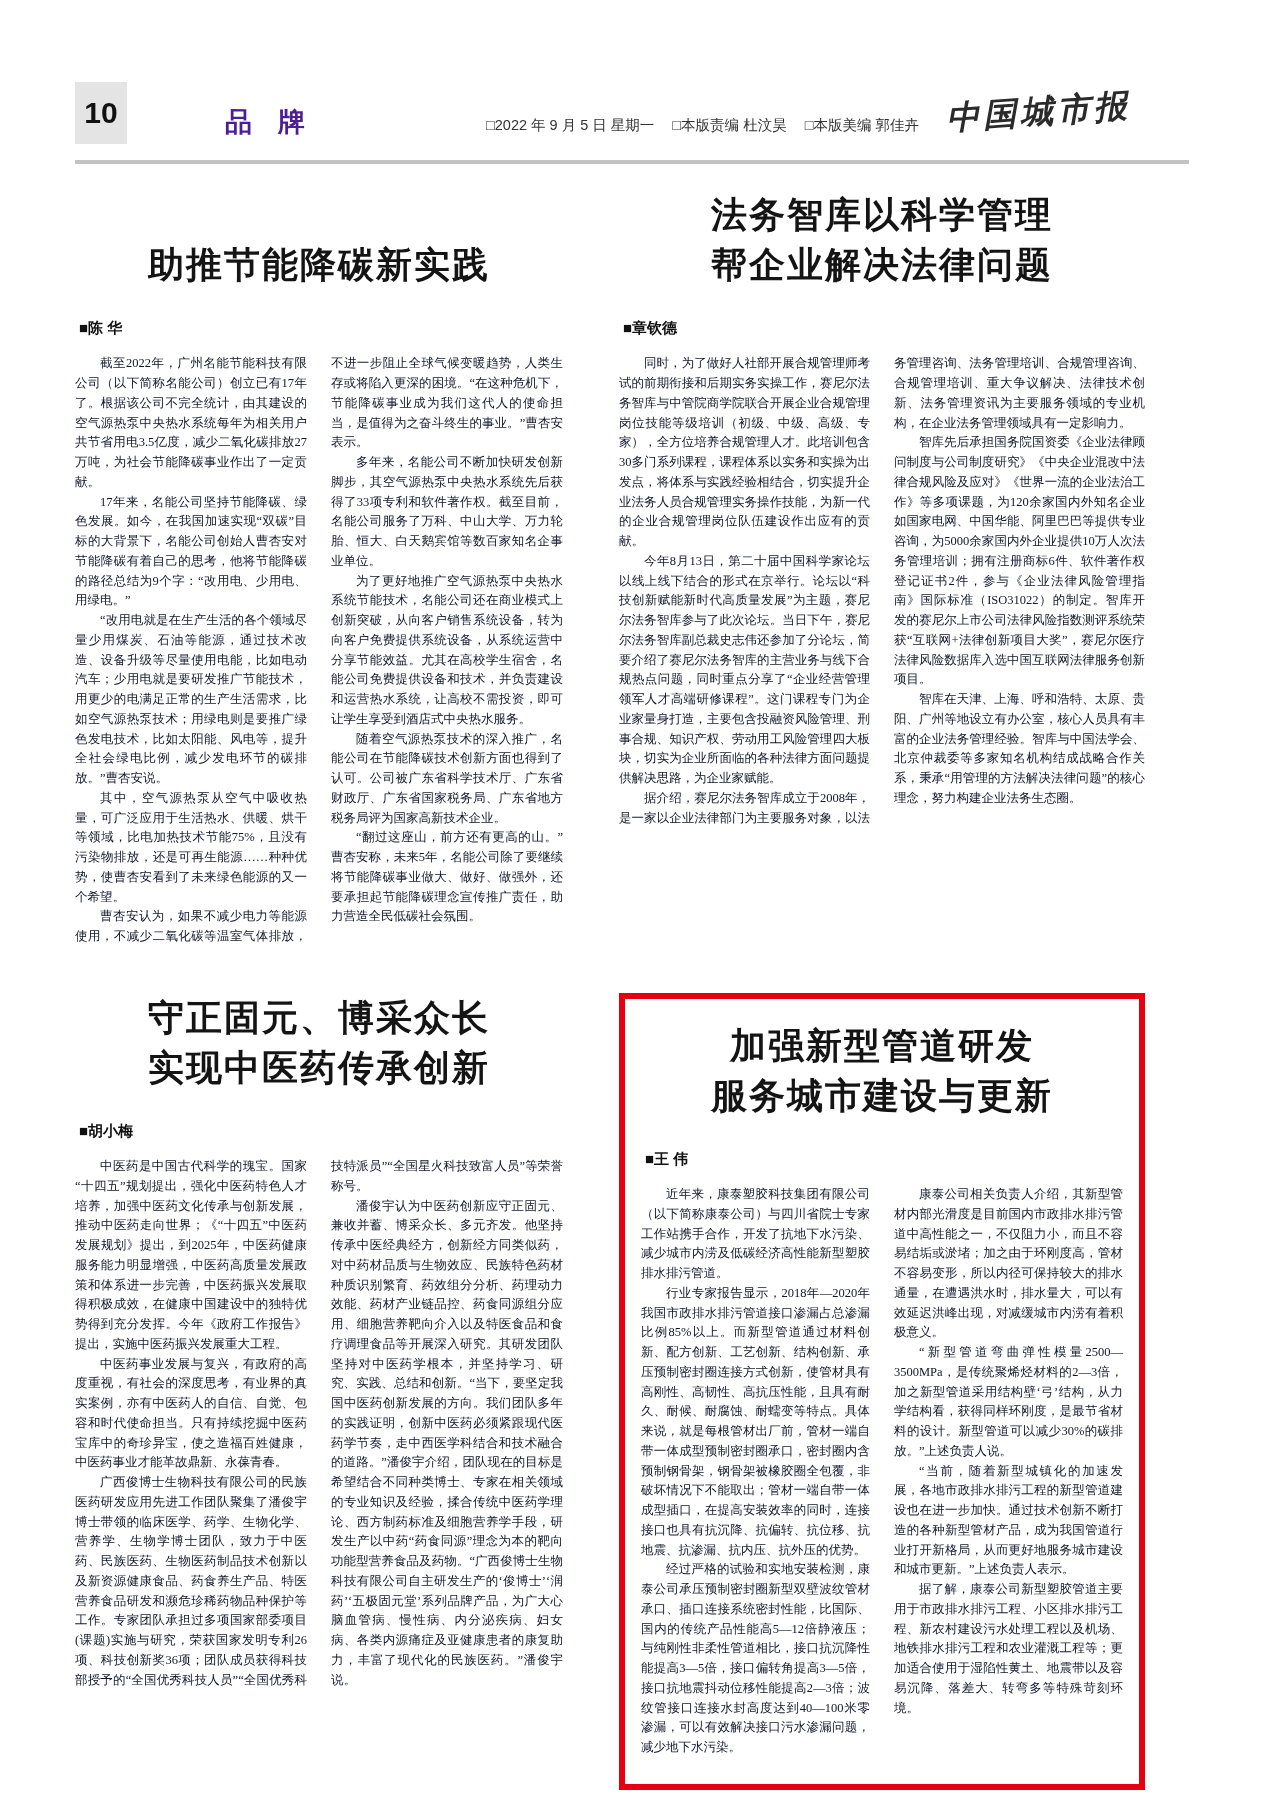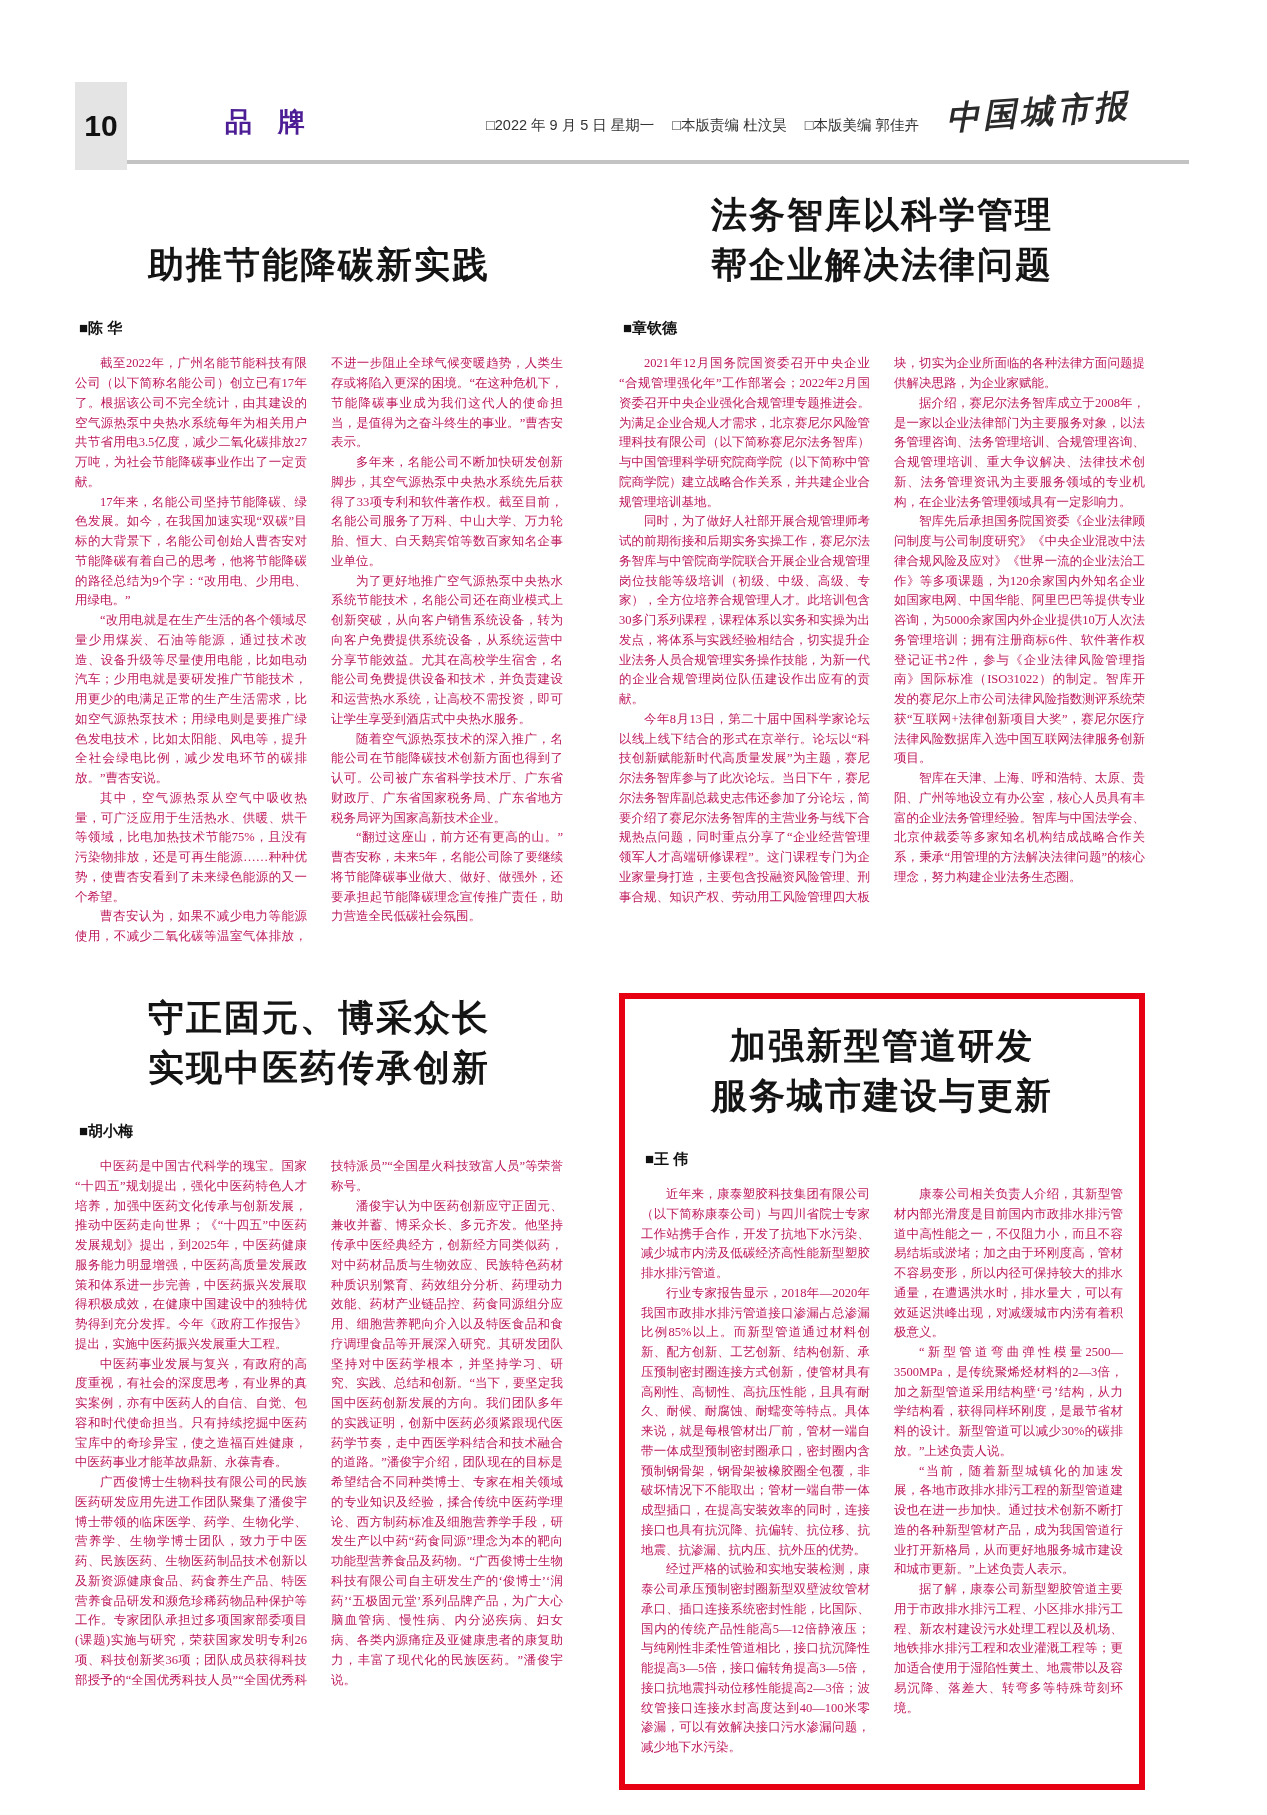--- a/index.html
+++ b/index.html
@@ -4,21 +4,21 @@
 <style>
   html,body{margin:0;padding:0;}
   body{
     width:1267px;height:1815px;background:#ffffff;color:#1c1c1c;
     font-family:"Liberation Serif", serif;position:relative;overflow:hidden;
   }
   .page{padding:88px 78px 0 75px;box-sizing:border-box;}
   
   .masthead-row{position:relative;height:64px;}
   .page-num{
-    position:absolute;left:0;top:-6px;width:52px;height:88px;
+    position:absolute;left:0;top:-6px;width:52px;height:62px;
     background:#e4e4e4;display:flex;align-items:center;justify-content:center;
     font-family:"Liberation Sans",sans-serif;font-weight:bold;font-size:30px;color:#111;
   }
   .section-name{
     position:absolute;left:150px;top:16px;
     font-family:"Liberation Sans",sans-serif;font-weight:bold;font-size:27px;
     letter-spacing:26px;color:#4c1d95;
   }
   .date-line{
     position:absolute;left:375px;top:28px;font-size:14.5px;color:#333;
@@ -41,21 +41,21 @@
   .title{
     text-align:center;font-family:"Liberation Sans",sans-serif;font-weight:bold;
     font-size:36px;line-height:1.38;color:#141414;letter-spacing:2px;margin:0;
   }
   .byline{
     font-family:"Liberation Sans",sans-serif;font-weight:bold;font-size:15px;
     margin:30px 4px 16px 4px;color:#111;
   }
   .body{
     column-count:2;column-gap:24px;text-align:justify;
-    font-size:12.5px;line-height:1.58;color:#be185d;
+    font-size:12.5px;line-height:1.58;color:#0f172a;
   }
   .body p{margin:0;text-indent:2em;}
   
   .boxed{
     border:6px solid #e60012;padding:16px 16px 26px 16px;
   }
   .boxed .title{margin-top:6px;}
 </style>
 </head>
 <body>
@@ -95,21 +95,20 @@
         </div>
     </div>
 
     <div class="article a-right">
       <h1 class="title">
         <span>法务智库以科学管理</span><br>
         <span>帮企业解决法律问题</span>
       </h1>
       <div class="byline">■章钦德</div>
       <div class="body">
-          <p>2021年12月国务院国资委召开中央企业“合规管理强化年”工作部署会；2022年2月国资委召开中央企业强化合规管理专题推进会。为满足企业合规人才需求，北京赛尼尔风险管理科技有限公司（以下简称赛尼尔法务智库）与中国管理科学研究院商学院（以下简称中管院商学院）建立战略合作关系，并共建企业合规管理培训基地。</p>
           <p>同时，为了做好人社部开展合规管理师考试的前期衔接和后期实务实操工作，赛尼尔法务智库与中管院商学院联合开展企业合规管理岗位技能等级培训（初级、中级、高级、专家），全方位培养合规管理人才。此培训包含30多门系列课程，课程体系以实务和实操为出发点，将体系与实践经验相结合，切实提升企业法务人员合规管理实务操作技能，为新一代的企业合规管理岗位队伍建设作出应有的贡献。</p>
           <p>今年8月13日，第二十届中国科学家论坛以线上线下结合的形式在京举行。论坛以“科技创新赋能新时代高质量发展”为主题，赛尼尔法务智库参与了此次论坛。当日下午，赛尼尔法务智库副总裁史志伟还参加了分论坛，简要介绍了赛尼尔法务智库的主营业务与线下合规热点问题，同时重点分享了“企业经营管理领军人才高端研修课程”。这门课程专门为企业家量身打造，主要包含投融资风险管理、刑事合规、知识产权、劳动用工风险管理四大板块，切实为企业所面临的各种法律方面问题提供解决思路，为企业家赋能。</p>
           <p>据介绍，赛尼尔法务智库成立于2008年，是一家以企业法律部门为主要服务对象，以法务管理咨询、法务管理培训、合规管理咨询、合规管理培训、重大争议解决、法律技术创新、法务管理资讯为主要服务领域的专业机构，在企业法务管理领域具有一定影响力。</p>
           <p>智库先后承担国务院国资委《企业法律顾问制度与公司制度研究》《中央企业混改中法律合规风险及应对》《世界一流的企业法治工作》等多项课题，为120余家国内外知名企业如国家电网、中国华能、阿里巴巴等提供专业咨询，为5000余家国内外企业提供10万人次法务管理培训；拥有注册商标6件、软件著作权登记证书2件，参与《企业法律风险管理指南》国际标准（ISO31022）的制定。智库开发的赛尼尔上市公司法律风险指数测评系统荣获“互联网+法律创新项目大奖”，赛尼尔医疗法律风险数据库入选中国互联网法律服务创新项目。</p>
           <p>智库在天津、上海、呼和浩特、太原、贵阳、广州等地设立有办公室，核心人员具有丰富的企业法务管理经验。智库与中国法学会、北京仲裁委等多家知名机构结成战略合作关系，秉承“用管理的方法解决法律问题”的核心理念，努力构建企业法务生态圈。</p>
         </div>
     </div>
 
   </div>
 

